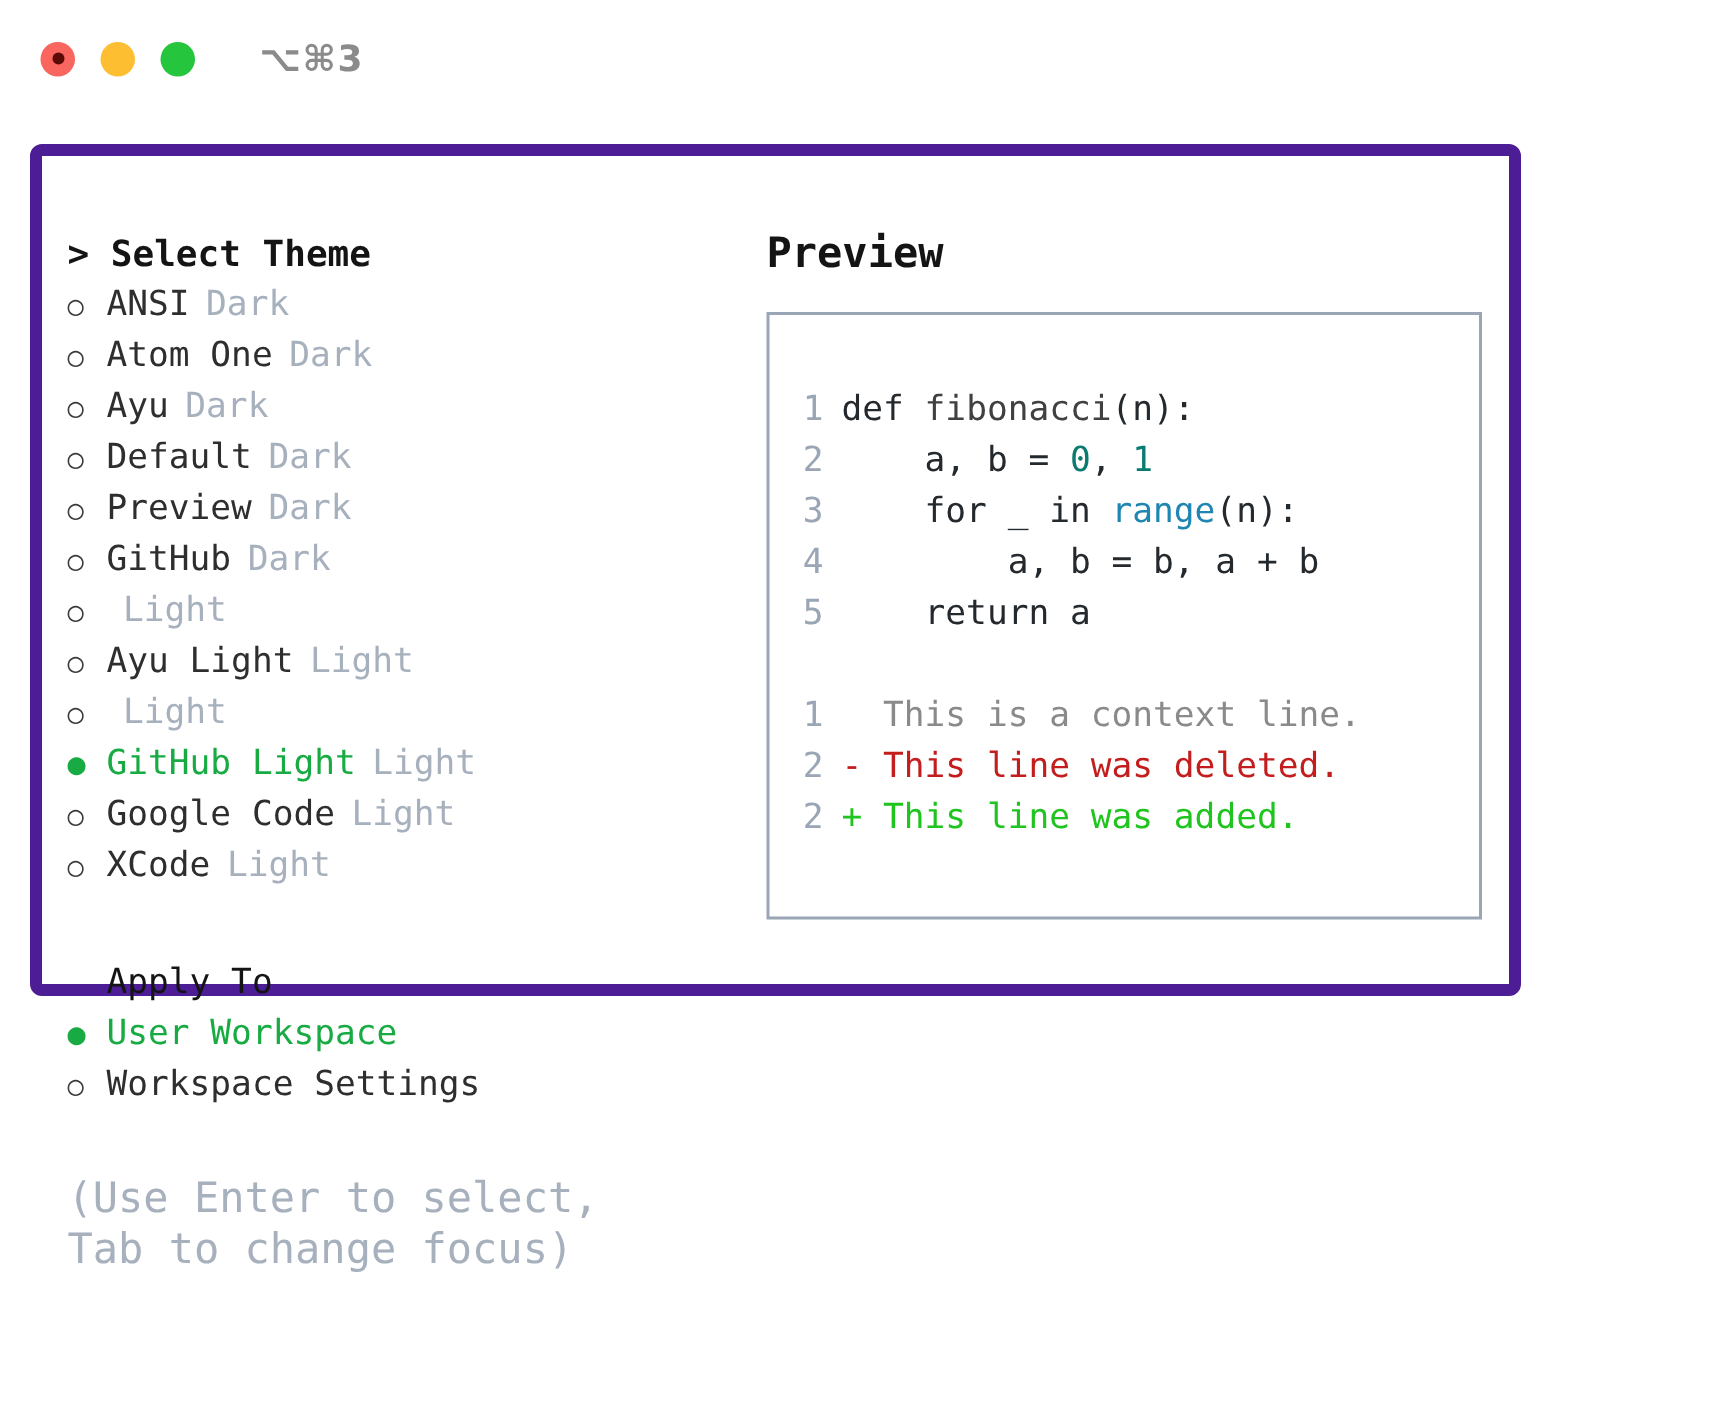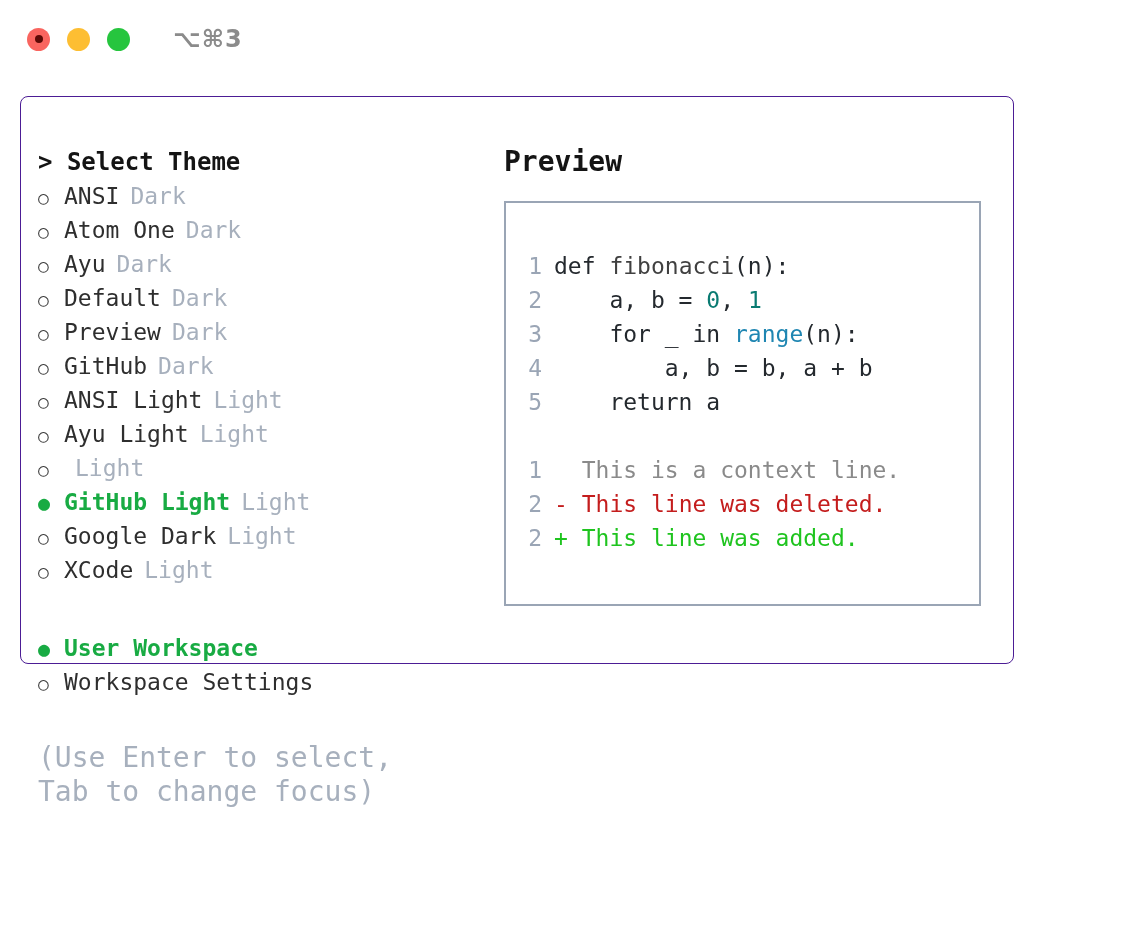--- a/index.html
+++ b/index.html
@@ -53,21 +53,21 @@
     font-family: "DejaVu Sans", "Liberation Sans", sans-serif;
   }
 
   
   .panel {
     position: absolute;
     left: 20px;
     top: 96px;
     width: 994px;
     height: 568px;
-    border: 1px solid #4c1d95;
+    border: 8px solid #4c1d95;
     border-radius: 8px;
     background: #ffffff;
   }
 
   .panel-inner {
     position: relative;
     width: 100%; height: 100%;
     display: flex;
     padding: 48px 0 0 0;
   }
@@ -101,21 +101,21 @@
     width: 26px;
     flex-shrink: 0;
     font-size: 18px;
     color: #3b3b3b;
     line-height: 34px;
   }
   .opt-bullet.sel { color: #18ab43; font-size: 20px; }
   .opt-bullet.blank { color: transparent; }
 
   .opt-label { color: #2e2e2e; }
-  .opt-label.sel { color: #18ab43; font-weight: bold; }
+  .opt-label.sel { color: #18ab43; }
   .opt-label.head { color: #141414; }
   .opt-tag {
     color: #a7b0bd;
     padding-left: 11px;
   }
 
   .group-gap { height: 44px; }
 
   .hint {
     margin-top: 42px;
@@ -197,30 +197,34 @@
 
         <div class="section-title">&gt; Select Theme</div>
 
         <div class="opt-list" id="theme-list">
             <div class="opt-row"><span class="opt-bullet">○</span><span class="opt-label">ANSI</span><span class="opt-tag">Dark</span></div>
             <div class="opt-row"><span class="opt-bullet">○</span><span class="opt-label">Atom One</span><span class="opt-tag">Dark</span></div>
             <div class="opt-row"><span class="opt-bullet">○</span><span class="opt-label">Ayu</span><span class="opt-tag">Dark</span></div>
             <div class="opt-row"><span class="opt-bullet">○</span><span class="opt-label">Default</span><span class="opt-tag">Dark</span></div>
             <div class="opt-row"><span class="opt-bullet">○</span><span class="opt-label">Preview</span><span class="opt-tag">Dark</span></div>
             <div class="opt-row"><span class="opt-bullet">○</span><span class="opt-label">GitHub</span><span class="opt-tag">Dark</span></div>
-            <div class="opt-row"><span class="opt-bullet">○</span><span class="opt-label">ANSI Light</span><span class="opt-tag">Light</span></div>
+            <div class="opt-row"><span class="opt-bullet">○</span><span class="opt-tag">Light</span></div>
             <div class="opt-row"><span class="opt-bullet">○</span><span class="opt-label">Ayu Light</span><span class="opt-tag">Light</span></div>
             <div class="opt-row"><span class="opt-bullet">○</span><span class="opt-tag">Light</span></div>
             <div class="opt-row"><span class="opt-bullet sel">●</span><span class="opt-label sel">GitHub Light</span><span class="opt-tag">Light</span></div>
-            <div class="opt-row"><span class="opt-bullet">○</span><span class="opt-label">Google Dark</span><span class="opt-tag">Light</span></div>
+            <div class="opt-row"><span class="opt-bullet">○</span><span class="opt-label">Google Code</span><span class="opt-tag">Light</span></div>
             <div class="opt-row"><span class="opt-bullet">○</span><span class="opt-label">XCode</span><span class="opt-tag">Light</span></div>
           </div>
 
         <div class="group-gap"></div>
 
+        <div class="opt-row">
+          <span class="opt-bullet blank">○</span>
+          <span class="opt-label head">Apply To</span>
+        </div>
 
         <div class="opt-list" id="apply-list">
             <div class="opt-row"><span class="opt-bullet sel">●</span><span class="opt-label sel">User Workspace</span></div>
             <div class="opt-row"><span class="opt-bullet">○</span><span class="opt-label">Workspace Settings</span></div>
           </div>
 
         <div class="hint">(Use Enter to select, Tab to change focus)</div>
       </div>
 
       <div class="right-col">

